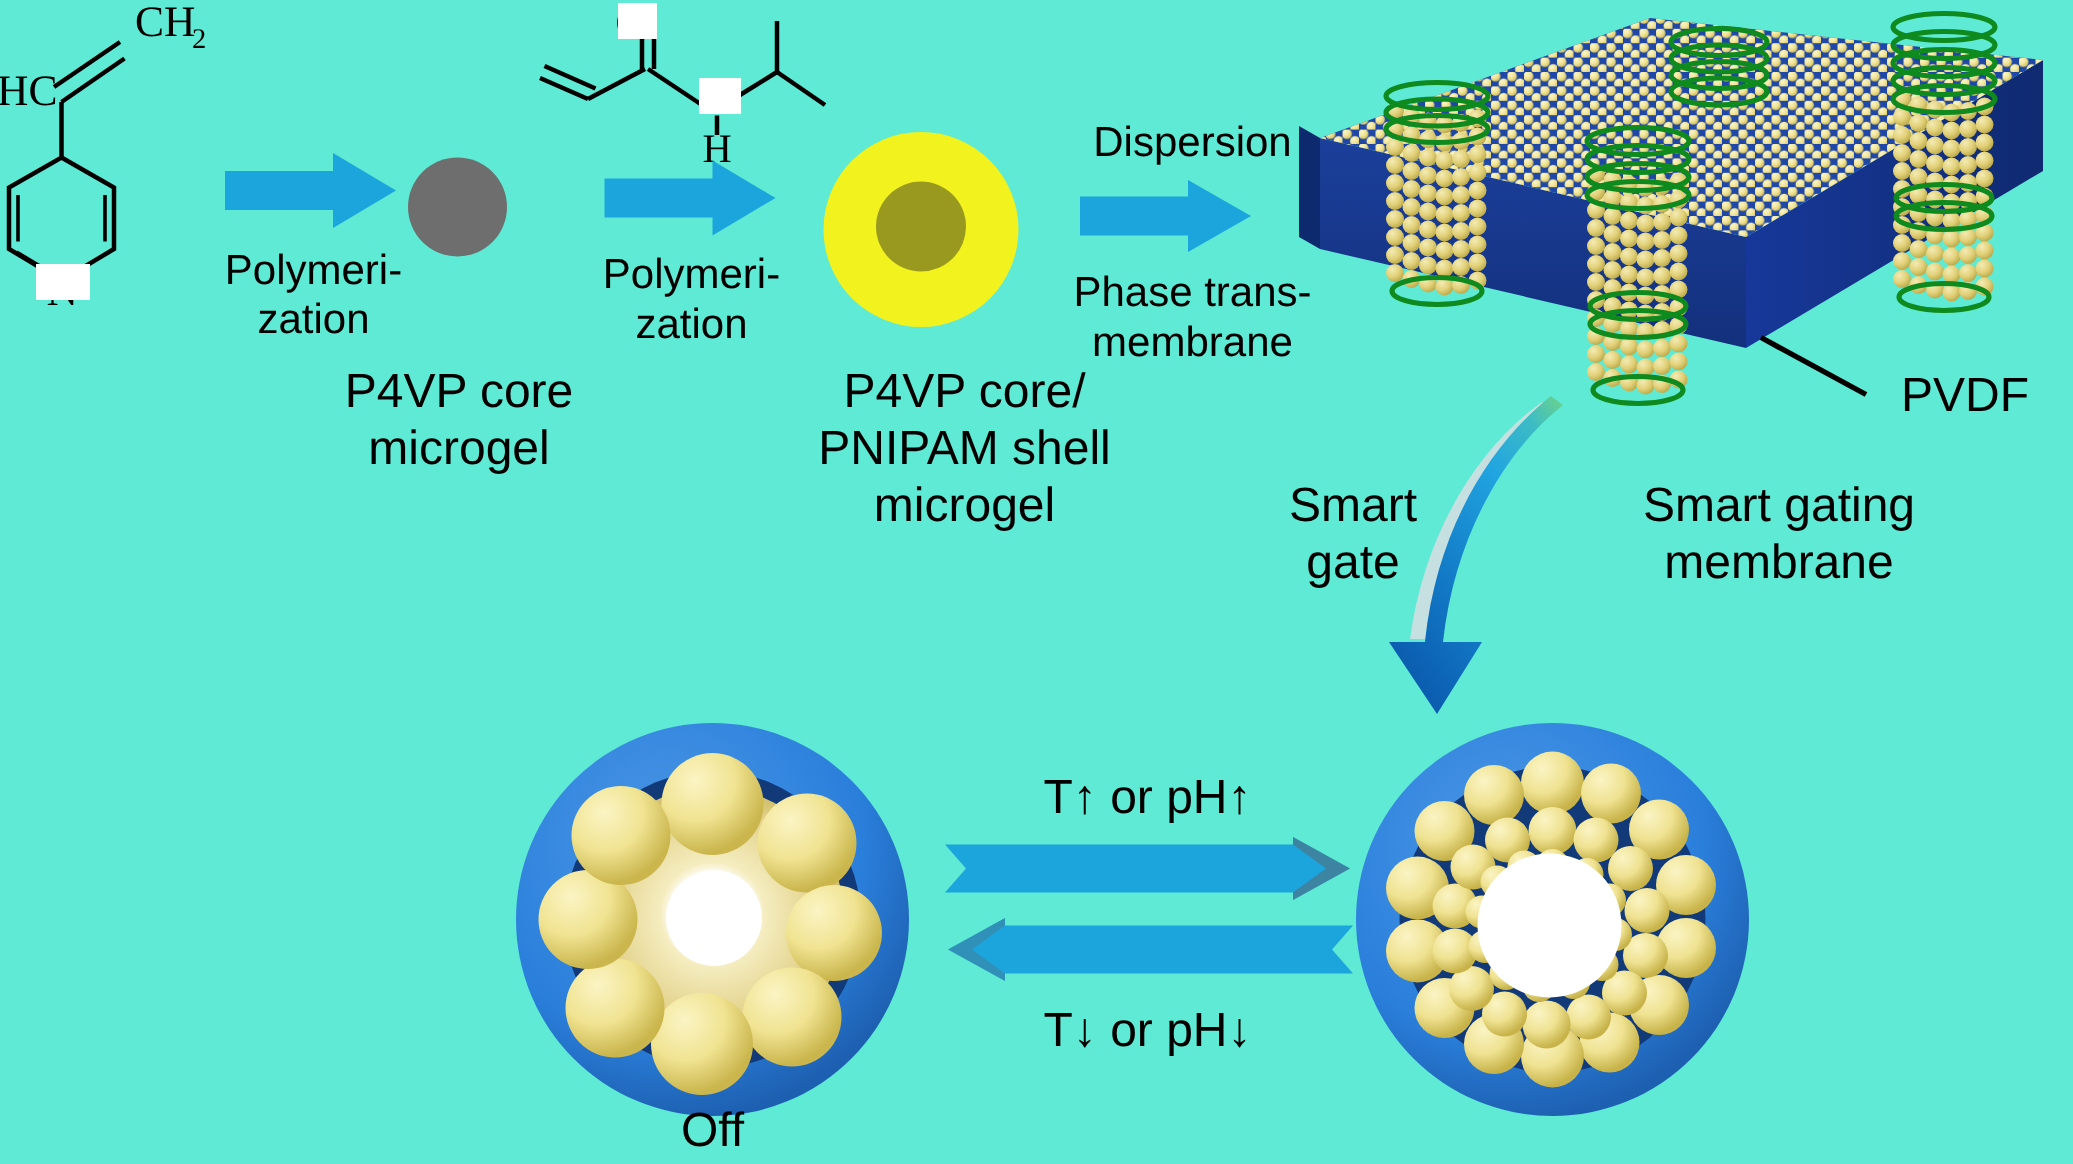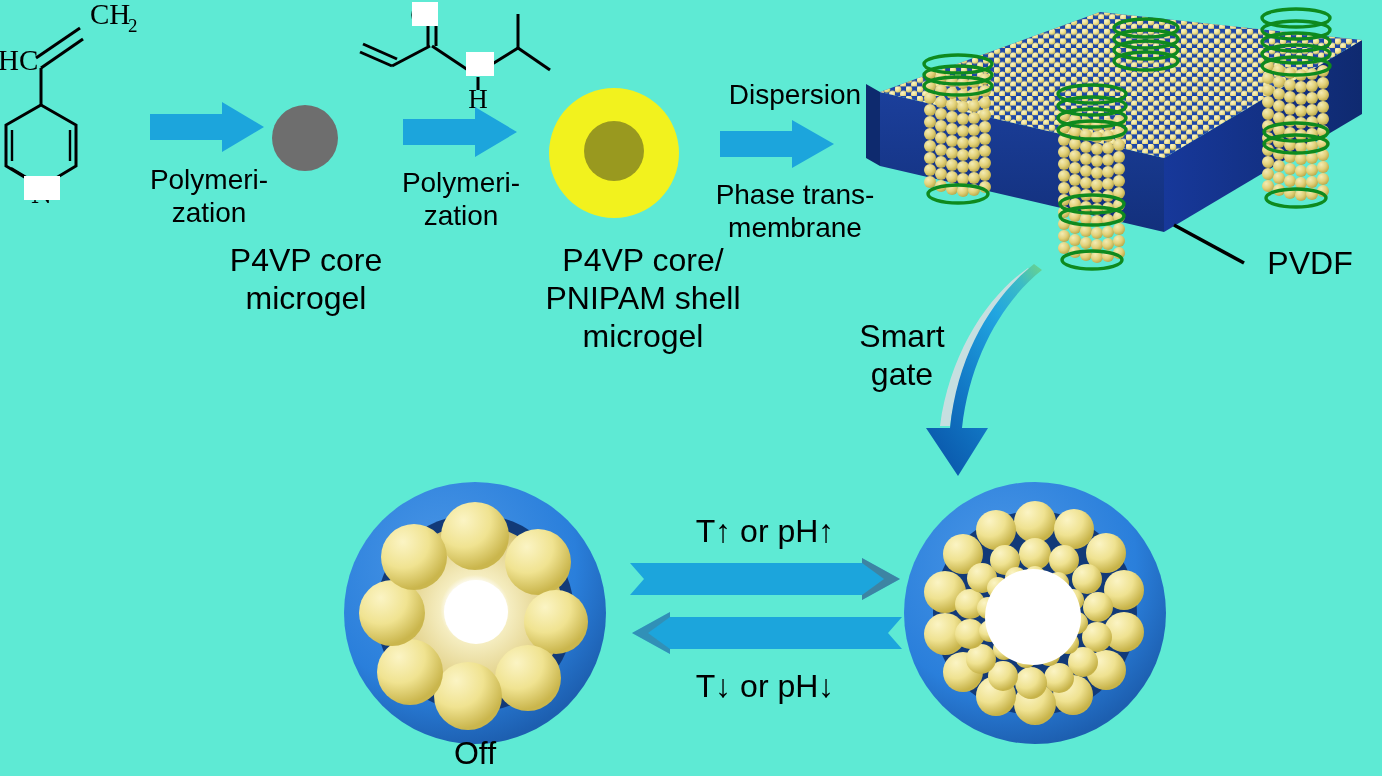--- a/index.html
+++ b/index.html
@@ -467,20 +467,22 @@
       <path d="M136,14 C96,42 60,96 50,166 L40,166 C50,92 88,36 128,8 Z" fill="#d8dde2" opacity="0.85"></path>
 
       <path d="M142,10 C104,40 70,96 62,168 L88,168 L58,216 L26,168 L50,168
                C58,90 96,34 134,4 Z" fill="url(#curvGrad)"></path>
     </svg>
   </div>
 
   <div class="lbl lbl-32" style="left:828px; top:318px; width:148px;">Smart
 gate</div>
 
+  <div class="lbl lbl-32" style="left:1050px; top:318px; width:272px;">Smart gating
+membrane</div>
 
   <div class="abs" style="left:340px; top:480px;">
     <svg width="270" height="270" viewBox="0 0 270 270">
       <defs>
         <radialGradient id="ringOff" cx="38%" cy="30%" r="72%">
           <stop offset="0%" stop-color="#4A96E6"></stop>
           <stop offset="70%" stop-color="#2A7FDB"></stop>
           <stop offset="100%" stop-color="#1D5FB0"></stop>
         </radialGradient>
         <radialGradient id="blobOff" cx="33%" cy="27%" r="72%">

